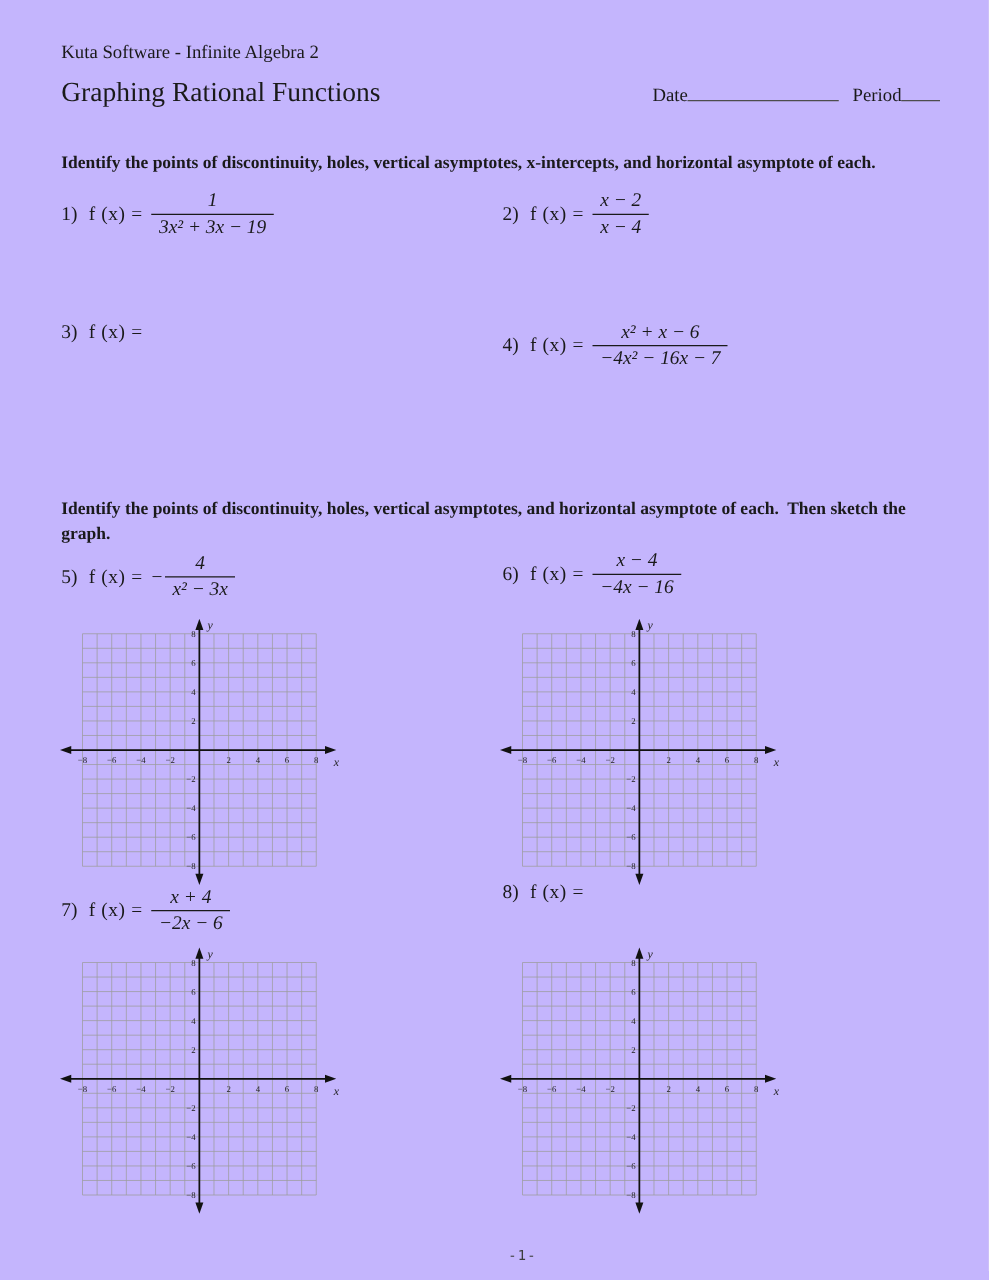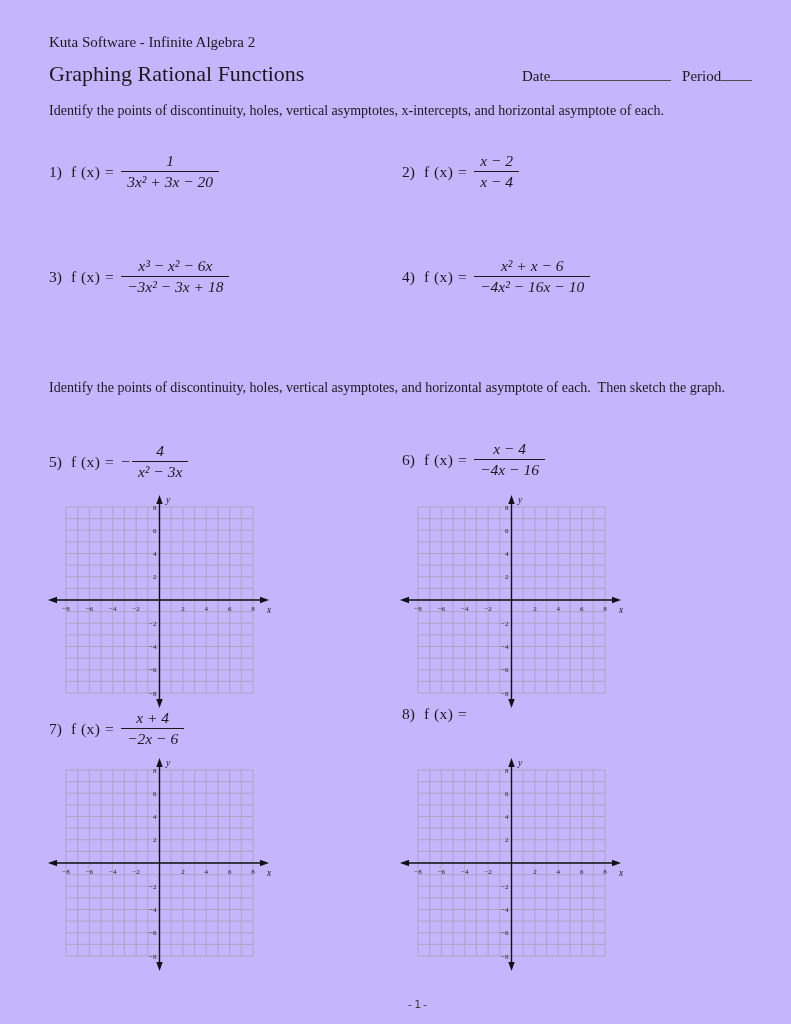--- a/index.html
+++ b/index.html
@@ -12,22 +12,22 @@
     color:#1a1a1a;
     overflow:hidden;
     padding-left:45px;
   }
   .abs{position:absolute;}
   .course{font-size:15px;}
   .title{font-size:22px;}
   .blank-row{font-size:15px; white-space:nowrap;}
   .uline{display:inline-block;border-bottom:1.2px solid #4d4d4d;height:13px;vertical-align:baseline;}
   .instructions{
-    font-size:14px;font-weight:normal;line-height:1.42;
-    width:712px; white-space:pre-wrap;
+    font-size:14px;font-weight:bold;line-height:1.42;
+    width:712px; white-space:pre-wrap;margin-top:20px;
   }
   .problem{
     display:flex;align-items:center;
     font-size:15.5px;
   }
   .pnum{font-style:normal;margin-right:9px;}
   .fx{margin-right:7px;letter-spacing:0.5px;}
   .sign{font-style:normal;margin-right:2px;}
   .frac{display:inline-flex;flex-direction:column;text-align:center;font-style:italic;}
   .frac .num{padding:0 6px 1px 6px;line-height:18px;}
@@ -54,48 +54,44 @@
     <span style="margin-left:7px;">Period</span><span class="uline" style="width:31px;"></span>
   </div>
 
   <div class="abs instructions" style="left:49px;top:101px;">Identify the points of discontinuity, holes, vertical asymptotes, x-intercepts, and horizontal asymptote of each.</div>
 
   <div class="abs problem" style="left:49px;top:152px;">
     <span class="pnum">1)</span>
     <span class="fx">f (x) =</span>
     <span class="frac">
       <span class="num">1</span>
-      <span class="den">3x² + 3x − 20</span>
+      <span class="den">3x² + 3x − 19</span>
     </span>
   </div>
 
   <div class="abs problem" style="left:402px;top:152px;">
     <span class="pnum">2)</span>
     <span class="fx">f (x) =</span>
     <span class="frac">
       <span class="num">x − 2</span>
       <span class="den">x − 4</span>
     </span>
   </div>
 
   <div class="abs problem" style="left:49px;top:257px;">
     <span class="pnum">3)</span>
     <span class="fx">f (x) =</span>
-    <span class="frac">
-      <span class="num">x³ − x² − 6x</span>
-      <span class="den">−3x² − 3x + 18</span>
-    </span>
   </div>
 
   <div class="abs problem" style="left:402px;top:257px;">
     <span class="pnum">4)</span>
     <span class="fx">f (x) =</span>
     <span class="frac">
       <span class="num">x² + x − 6</span>
-      <span class="den">−4x² − 16x − 10</span>
+      <span class="den">−4x² − 16x − 7</span>
     </span>
   </div>
 
   <div class="abs instructions" style="left:49px;top:378px;">Identify the points of discontinuity, holes, vertical asymptotes, and horizontal asymptote of each.  Then sketch the graph.</div>
 
   <div class="abs problem" style="left:49px;top:442px;">
     <span class="pnum">5)</span>
     <span class="fx">f (x) =</span>
     <span class="sign">−</span>
     <span class="frac">

